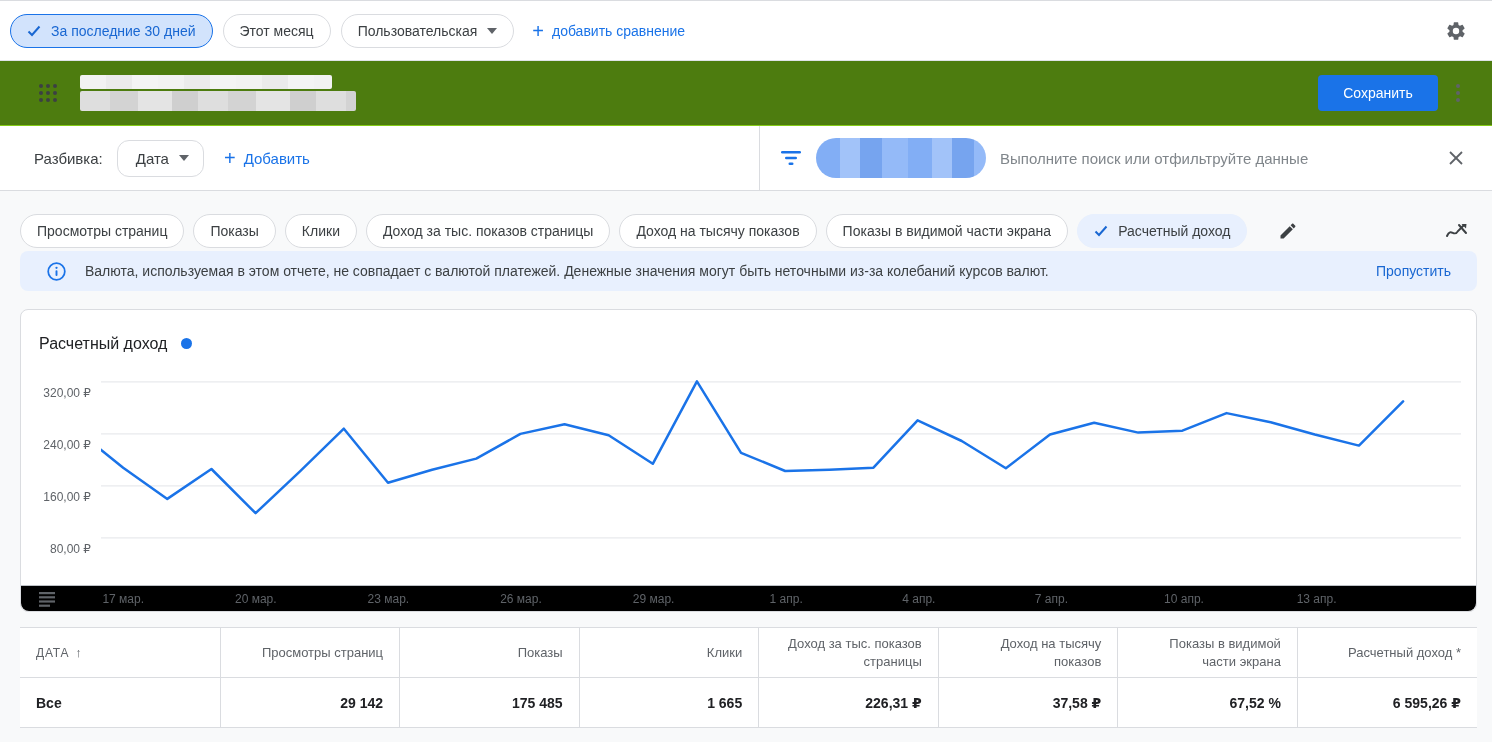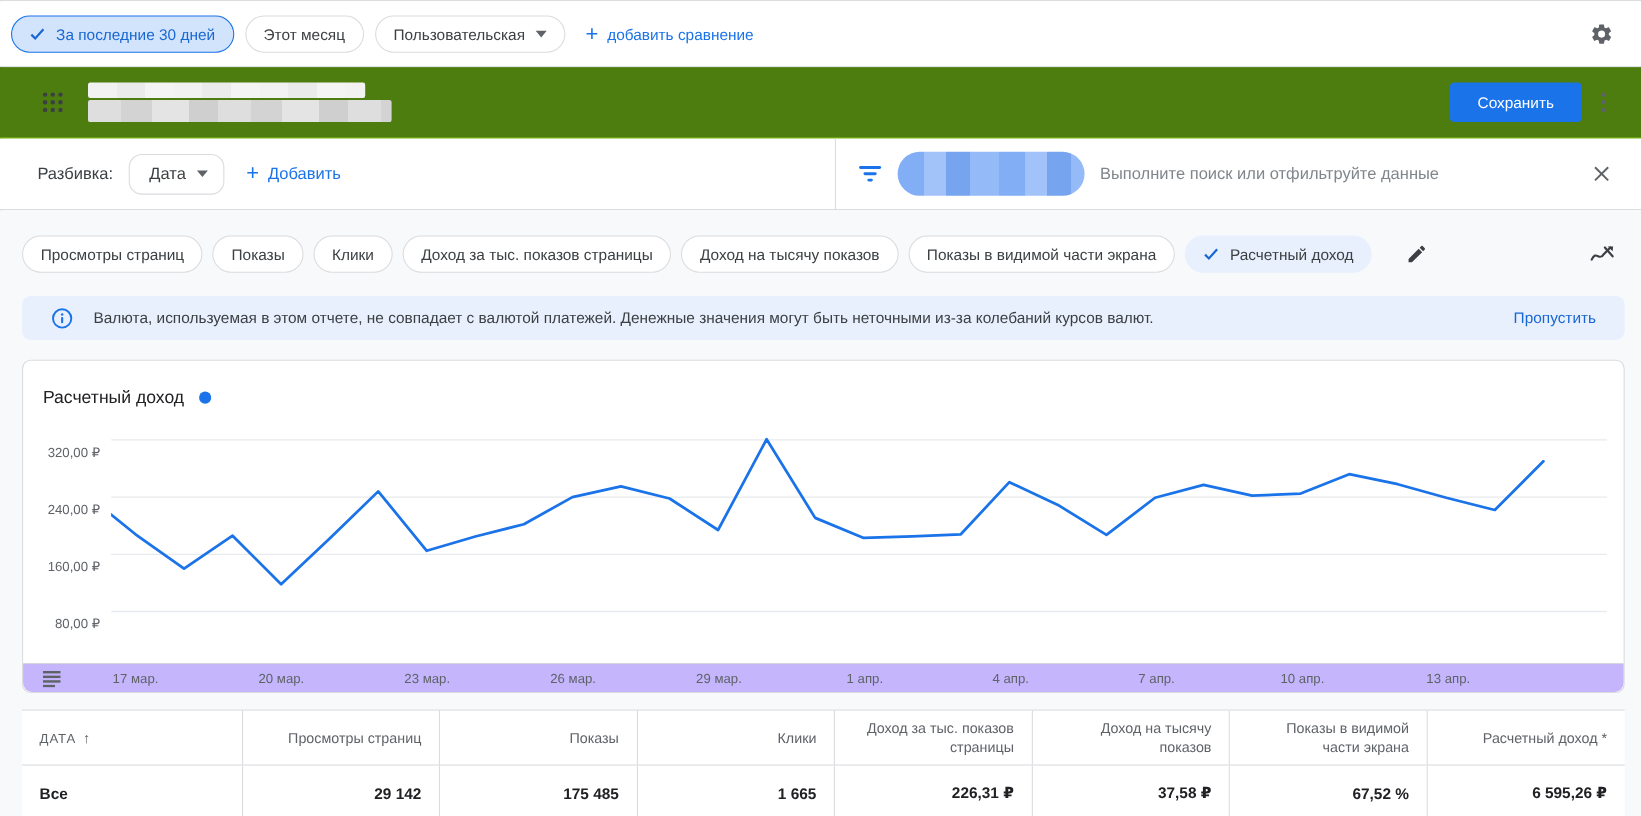--- a/index.html
+++ b/index.html
@@ -43,33 +43,33 @@
   .search-input { flex:1; border:none; outline:none; font-size:15px; color:#3c4043; font-family:inherit; background:transparent; }
   .search-input::placeholder { color:#80868b; }
 
   .main { background:#f8f9fa; padding:20px 15px 0 20px; height:552px; }
   .metric-chips { display:flex; align-items:center; }
   .metric-chips .chip { margin-right:9px; color:#3c4043; }
   .chip-selected-metric { background:#e8f0fe; border:1px solid #e8f0fe; color:#1967d2; font-weight:500; }
   .chip-selected-metric .check { margin-right:10px; }
   .pencil-btn { margin-left:12px; }
 
-  .banner { margin-top:18px; height:40px; background:#e8f0fe; border-radius:8px; display:flex; align-items:center; padding:0 26px; }
+  .banner { height:40px; background:#e8f0fe; border-radius:8px; display:flex; align-items:center; padding:0 26px; }
   .banner-text { font-size:14px; color:#3c4043; margin-left:18px; }
   .banner-dismiss { margin-left:auto; font-size:14px; font-weight:500; color:#1967d2; cursor:pointer; }
 
   .chart-card { margin-top:18px; background:#fff; border:1px solid #dadce0; border-radius:8px; height:303px; position:relative; }
   .chart-header { height:67px; display:flex; align-items:center; padding-left:18px; }
   .chart-title { font-size:16px; color:#202124; }
   .legend-dot { width:11px; height:11px; border-radius:50%; background:#1a73e8; margin-left:14px; }
   .plot-wrap { position:absolute; left:80px; right:15px; top:68px; height:208px; }
   .plot-wrap svg { display:block; width:100%; height:208px; }
   .y-labels { position:absolute; left:0; top:0; width:74px; height:276px; }
   .y-tick { position:absolute; right:4px; font-size:12px; color:#5f6368; white-space:nowrap; }
-  .axis-strip { position:absolute; left:0; right:0; bottom:0; height:26px; background:#c4b5fd;
+  .axis-strip { position:absolute; left:0; right:0; bottom:0; height:26px; background:#000000;
                 border-top:1px solid #bdc1c6; border-radius:0 0 8px 8px; }
   .x-tick { position:absolute; width:80px; text-align:center; top:6px; font-size:12px; color:#5f6368; }
   .series-list-icon { position:absolute; left:18px; top:6px; cursor:pointer; }
 
   .data-table { margin-top:15px; width:100%; border-collapse:collapse; background:#fff; table-layout:fixed; }
   .data-table th, .data-table td { border-left:1px solid #dadce0; vertical-align:middle; }
   .data-table th:first-child, .data-table td:first-child { border-left:none; }
   .data-table thead tr { border-top:1px solid #dadce0; border-bottom:1px solid #dadce0; }
   .data-table th { height:50px; font-weight:400; font-size:13px; color:#5f6368; text-align:right; padding:6px 16px; line-height:1.35; }
   .data-table th.col-date { text-align:left; font-size:12px; letter-spacing:.8px; }

